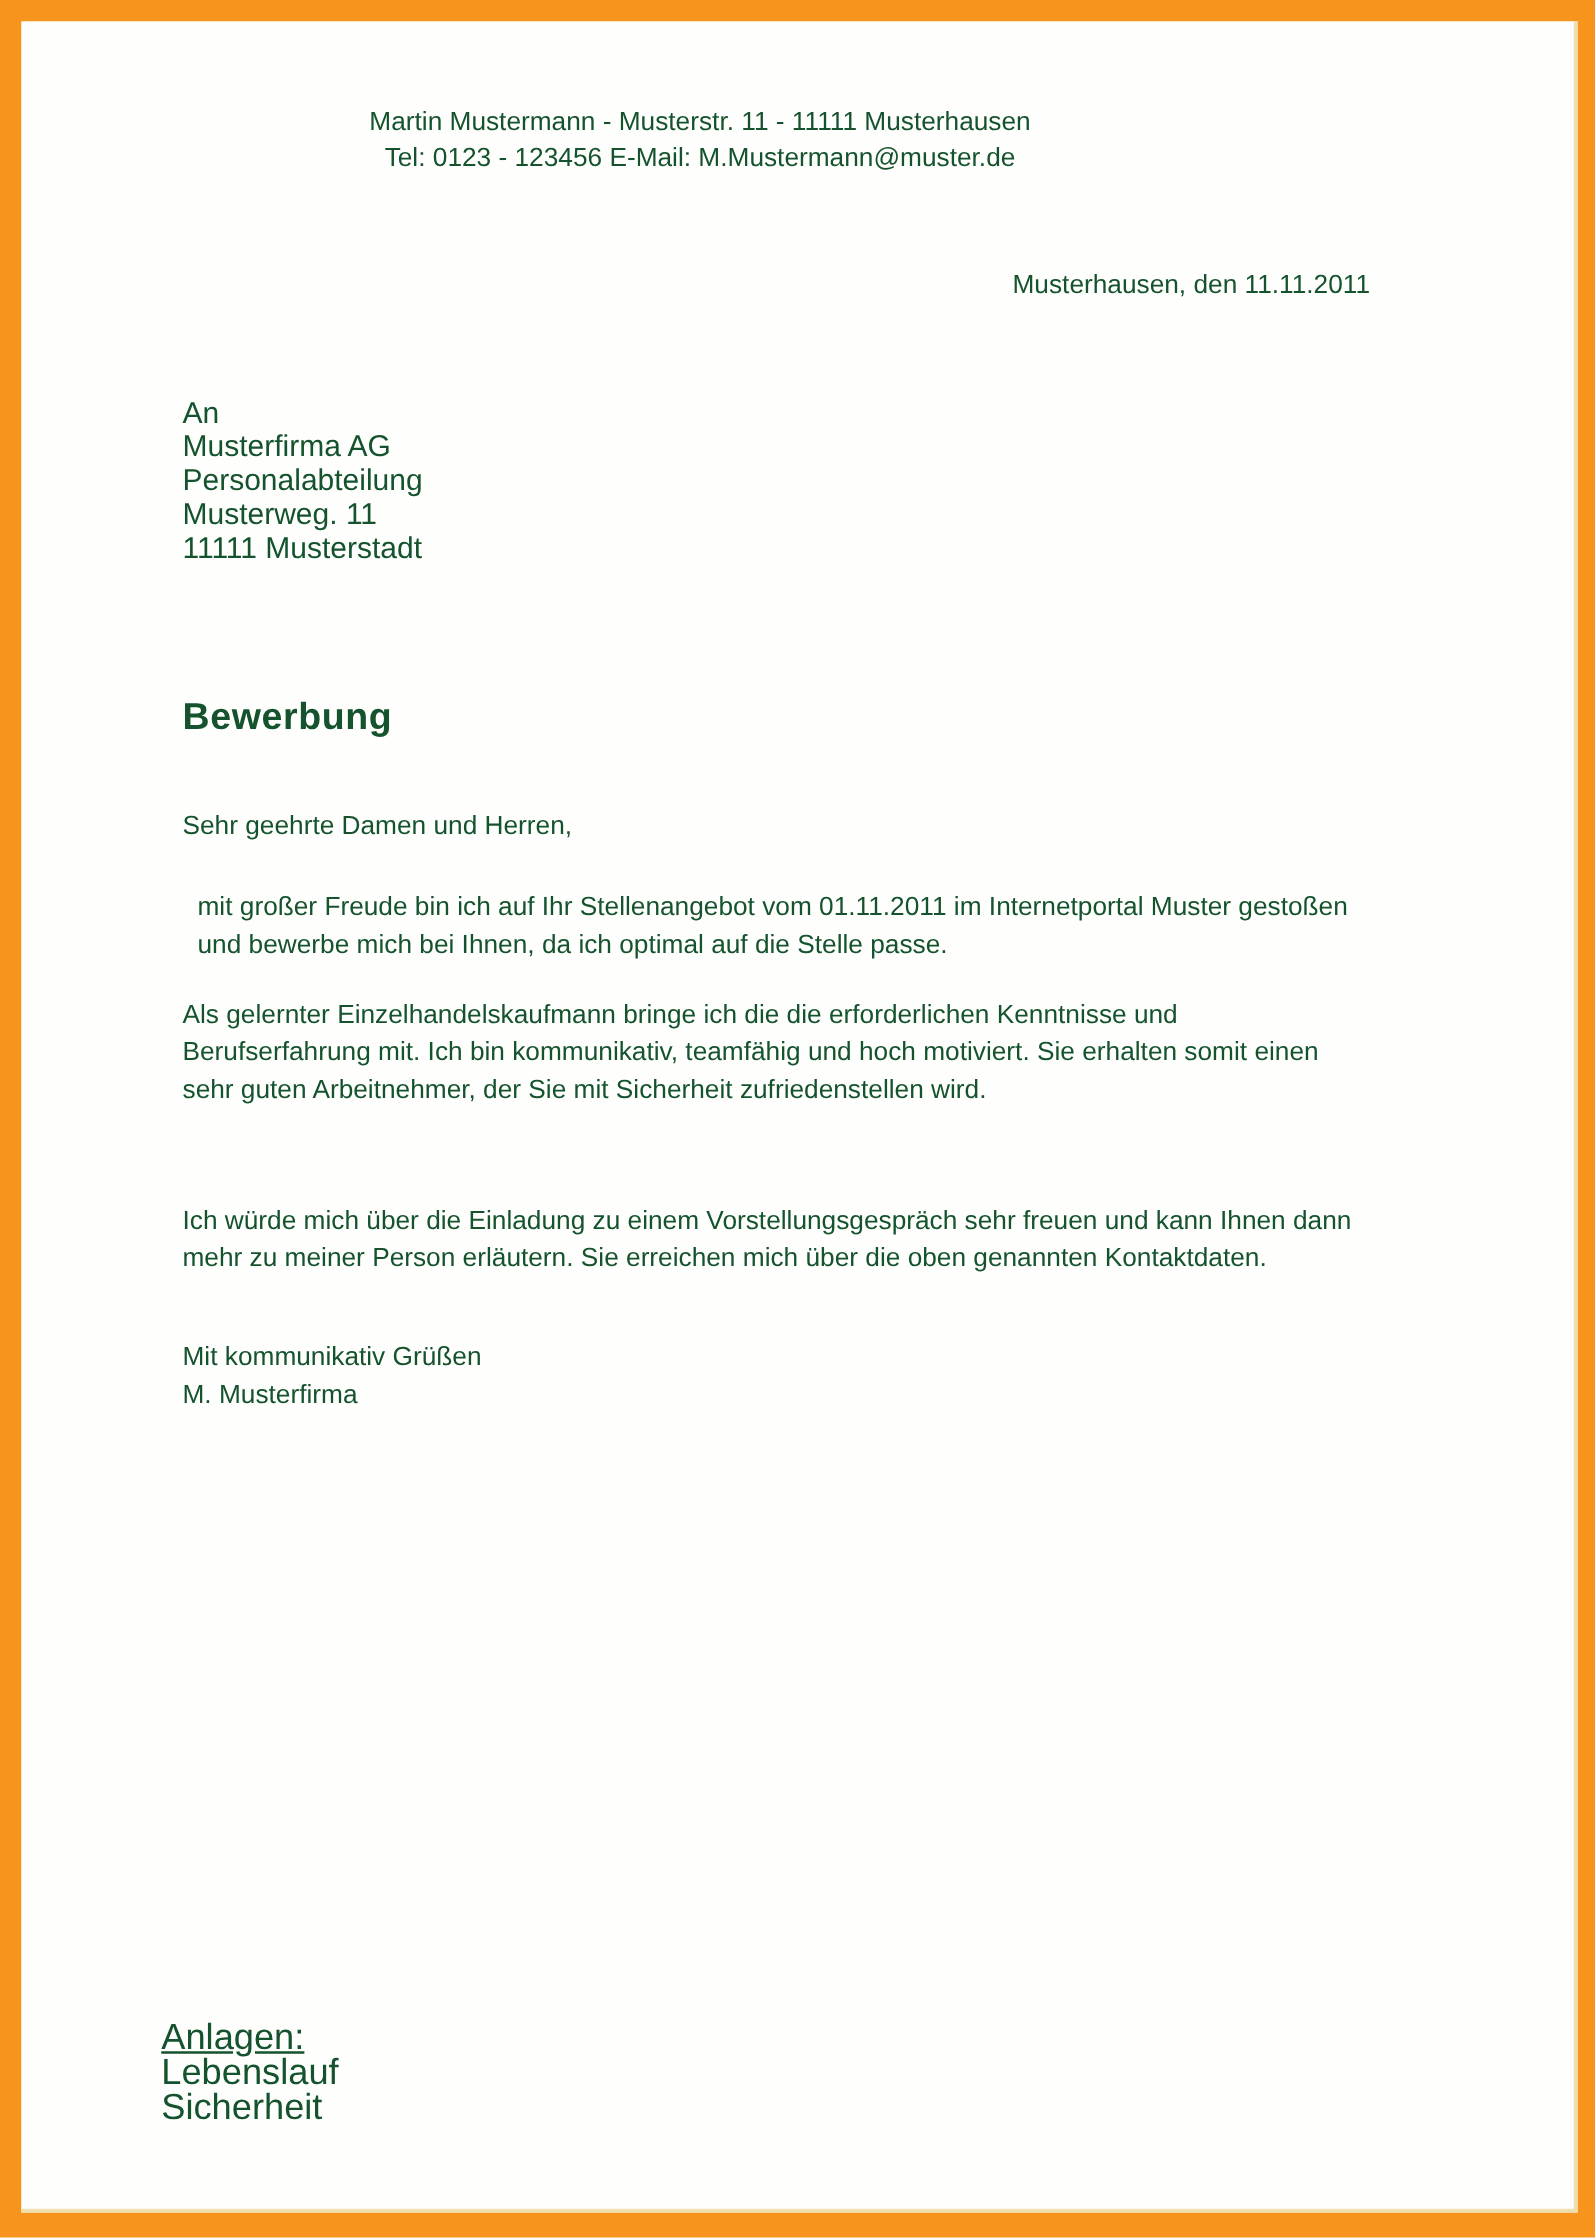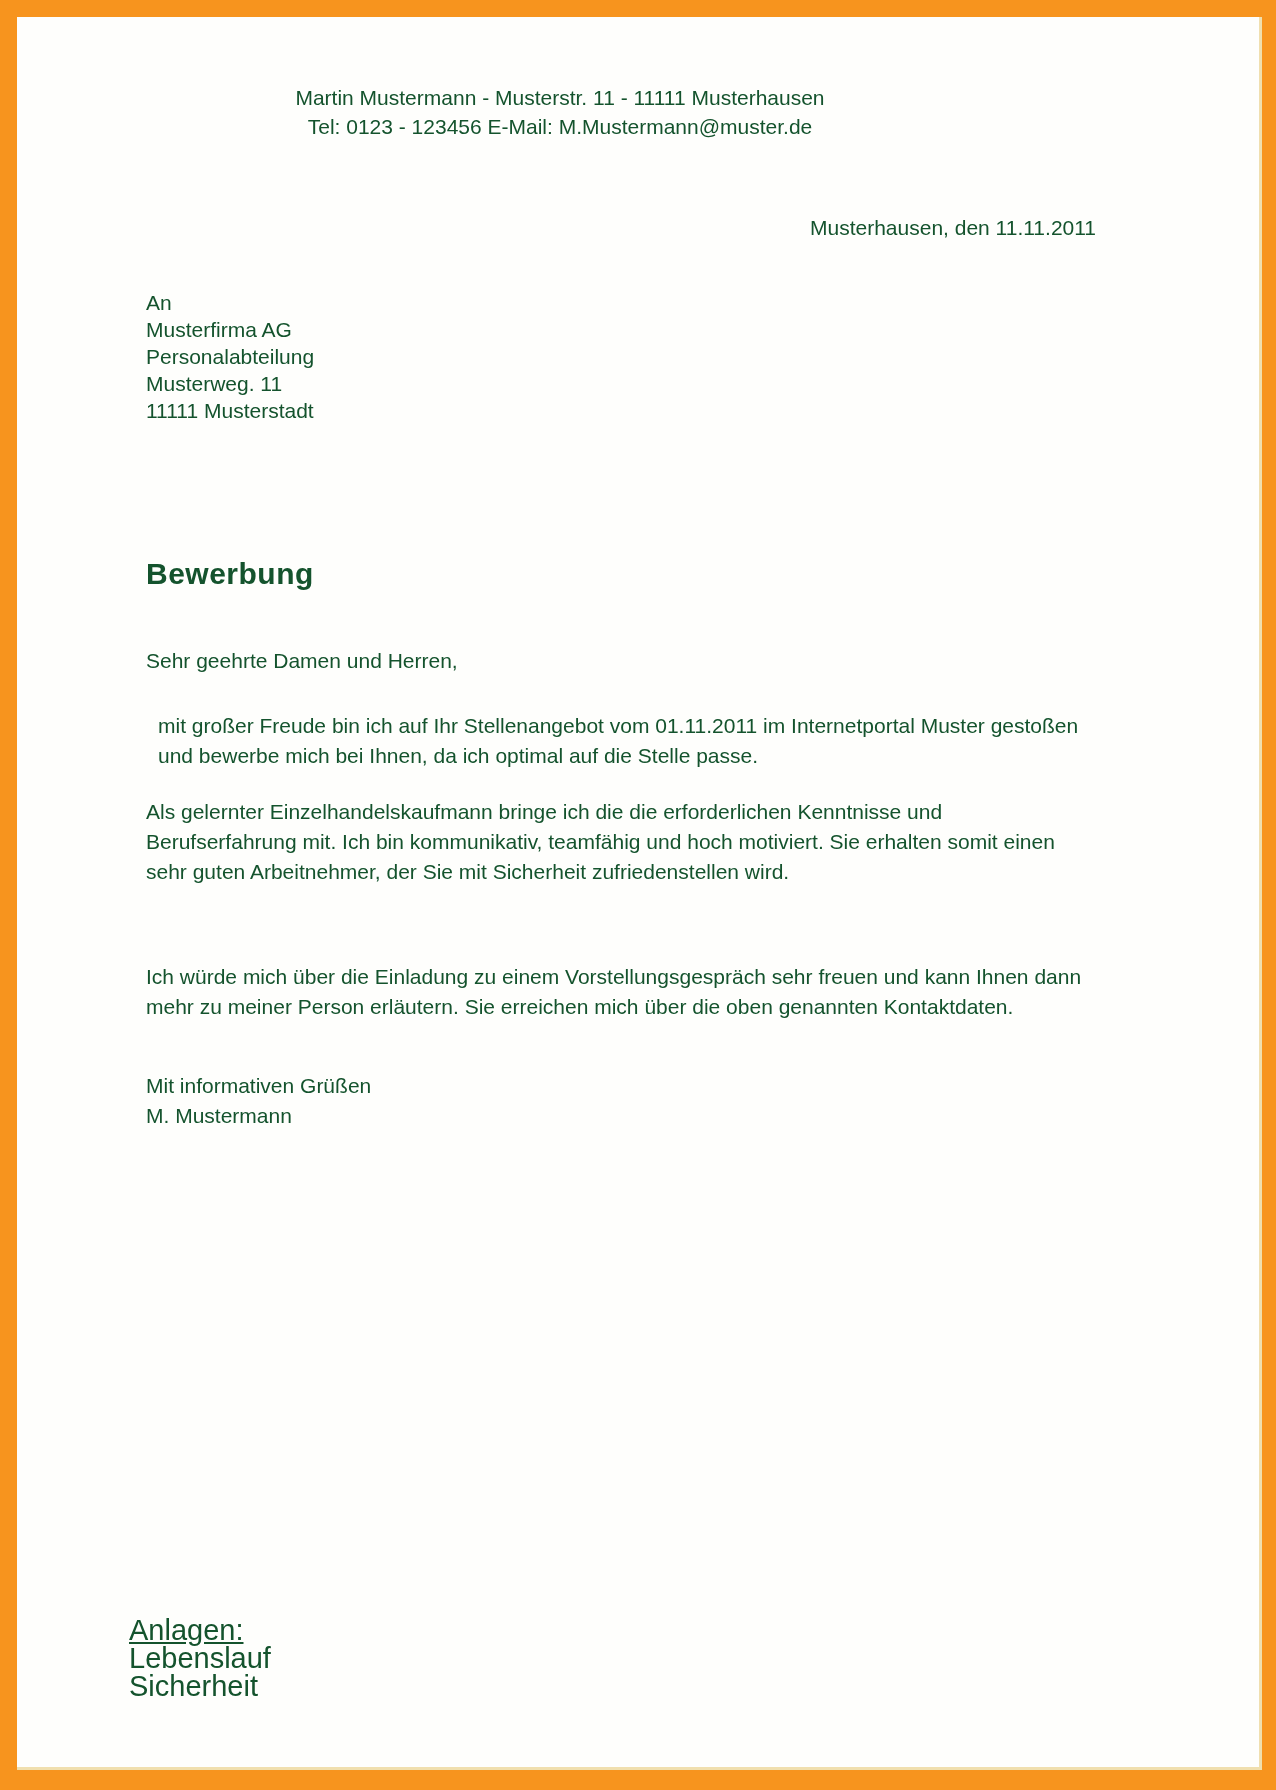--- a/index.html
+++ b/index.html
@@ -31,22 +31,22 @@
     font-size: 21px;
     line-height: 29px;
   }
   .sender-contact { }
   .date-line {
     top: 199px; left: 793px;
     font-size: 21px;
     white-space: nowrap;
   }
   .recipient {
-    top: 272px; left: 129px;
-    font-size: 21px;
+    top: 300px; left: 129px;
+    font-size: 24px;
     line-height: 27px;
   }
   .subject {
     top: 540px; left: 129px;
     font-size: 30px;
     font-weight: bold;
     letter-spacing: 0.5px;
   }
   .salutation {
     top: 632px; left: 129px;
@@ -97,22 +97,22 @@
 
     <div class="block subject">Bewerbung</div>
 
     <div class="block salutation">Sehr geehrte Damen und Herren,</div>
 
     <div class="block para para-1">mit großer Freude bin ich auf Ihr Stellenangebot vom 01.11.2011 im Internetportal Muster gestoßen und bewerbe mich bei Ihnen, da ich optimal auf die Stelle passe.</div>
     <div class="block para para-2">Als gelernter Einzelhandelskaufmann bringe ich die die erforderlichen Kenntnisse und Berufserfahrung mit. Ich bin kommunikativ, teamfähig und hoch motiviert. Sie erhalten somit einen sehr guten Arbeitnehmer, der Sie mit Sicherheit zufriedenstellen wird.</div>
     <div class="block para para-4">Ich würde mich über die Einladung zu einem Vorstellungsgespräch sehr freuen und kann Ihnen dann mehr zu meiner Person erläutern. Sie erreichen mich über die oben genannten Kontaktdaten.</div>
 
     <div class="block closing">
-      <div>Mit informativen Grüßen</div>
-      <div>M. Mustermann</div>
+      <div>Mit kommunikativ Grüßen</div>
+      <div>M. Musterfirma</div>
     </div>
 
     <div class="block enclosures">
       <div class="enclosures-label">Anlagen:</div>
       <div>Lebenslauf</div>
       <div>Sicherheit</div>
     </div>
 
   </div>
 </div>

